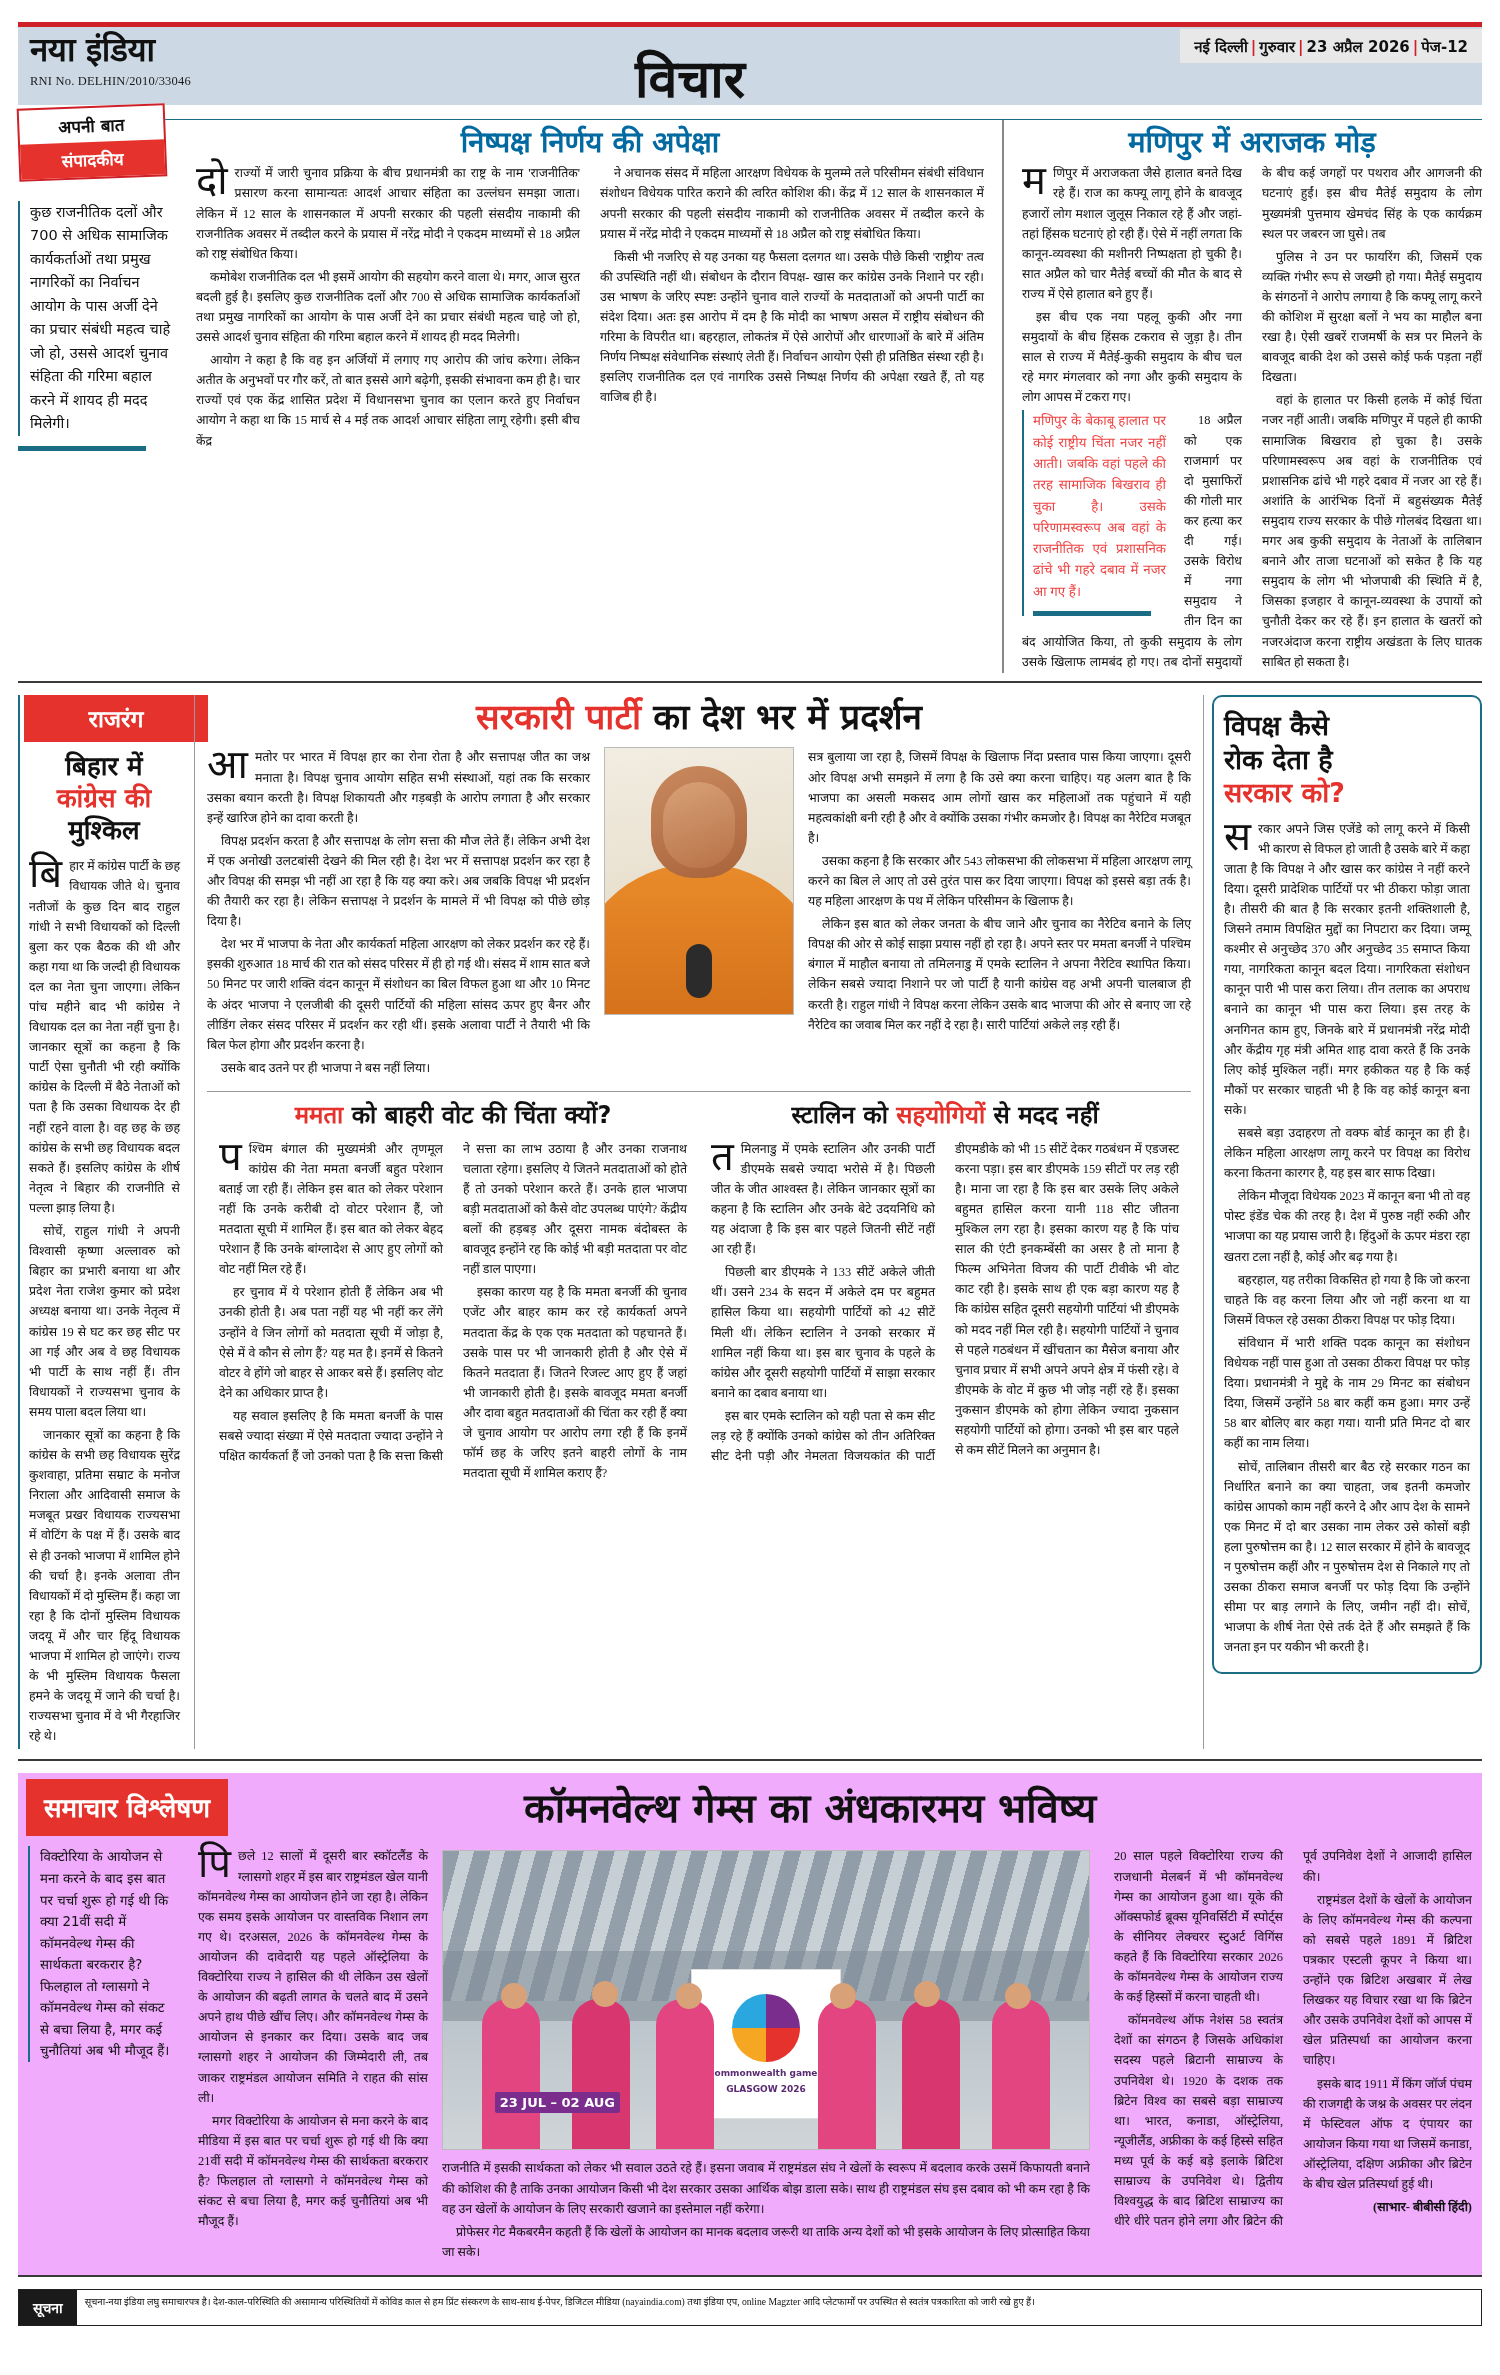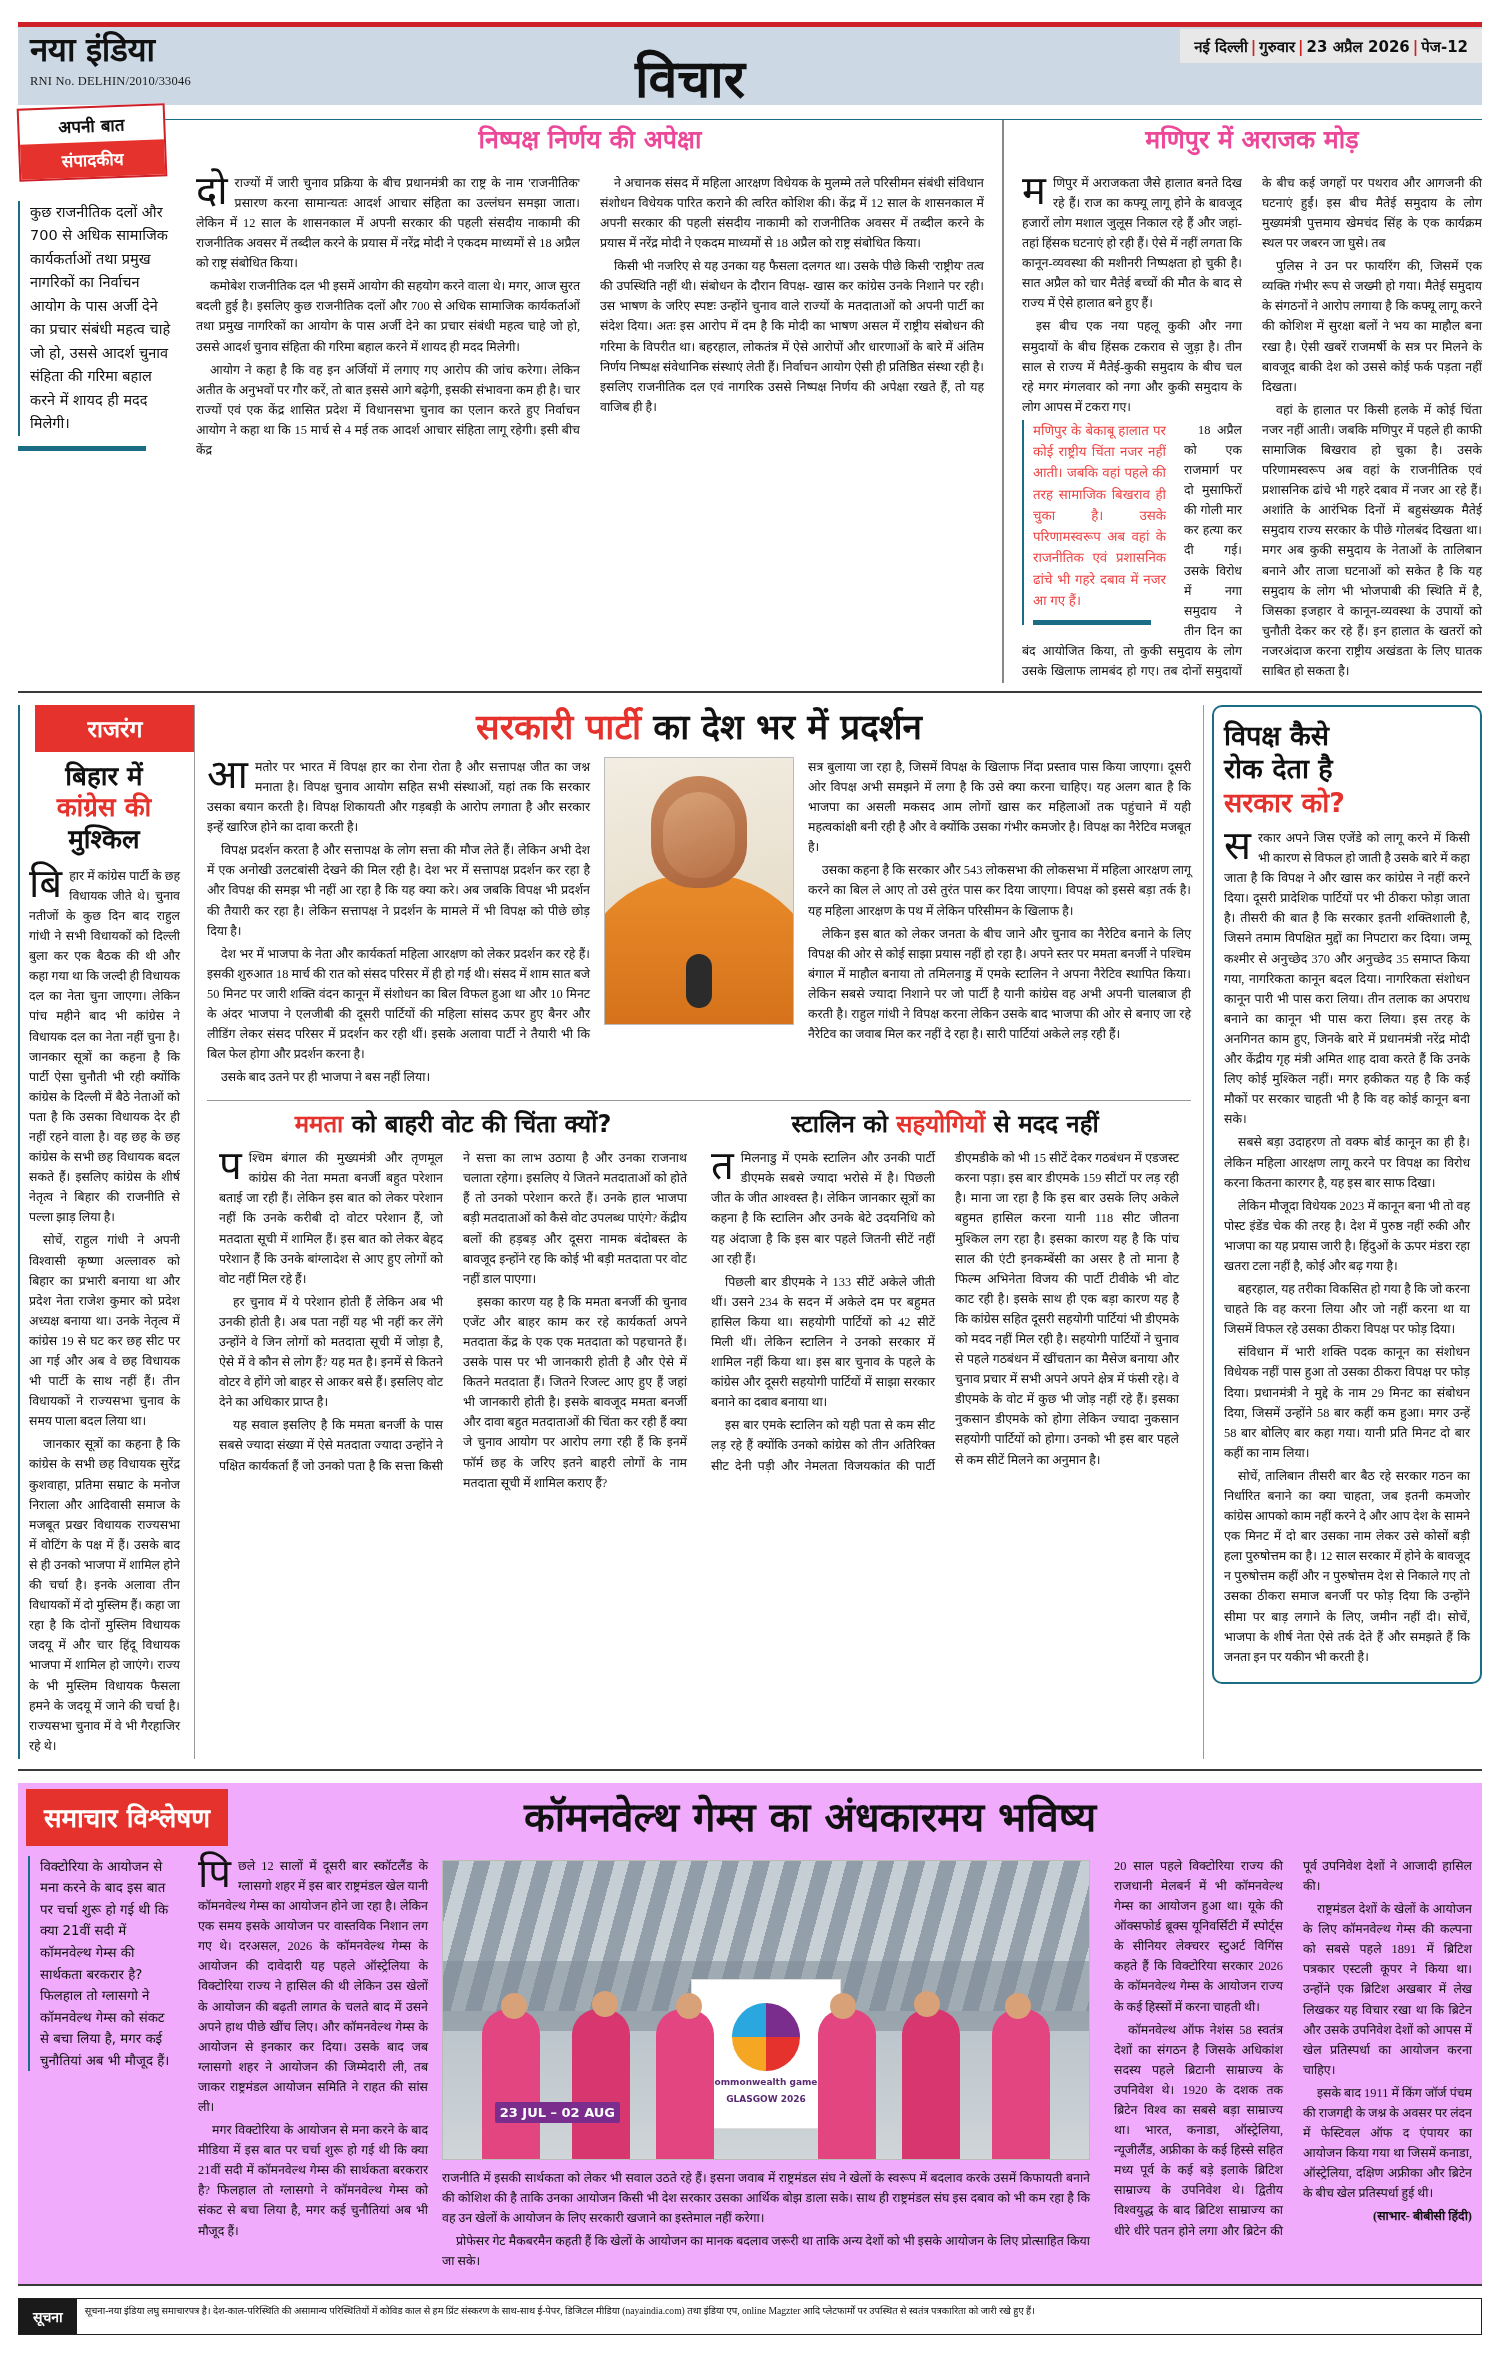--- a/index.html
+++ b/index.html
@@ -83,21 +83,21 @@
   .ab-quote {
     margin-top: 22px; border-left: 2.5px solid #1b6d85; padding-left: 10px;
     font-family: "DejaVu Sans", sans-serif; font-size: 14.5px; line-height: 1.62;
     color: #111;
   }
   .ab-rule { height: 5px; background: #1b6d85; width: 128px; margin-top: 10px; }
 
   .edit-main { flex: 1; padding: 0 10px; }
   .edit-head {
     font-family: "DejaVu Sans", sans-serif; font-weight: bold;
-    font-size: 25px; text-align: center; color: #ec4899; margin: 6px 0 18px 0; line-height: 1.15;
+    font-size: 29px; text-align: center; color: #0369a1; margin: 6px 0 4px 0; line-height: 1.15;
   }
   .cols2 { column-count: 2; column-gap: 20px; column-rule: none; }
 
   .edit-divider { width: 2px; background: #888; margin: 0 8px; }
 
   .edit-right { width: 470px; flex: 0 0 470px; padding-left: 10px; }
   .pull-box {
     width: 152px; float: left; margin: 0 10px 6px 0;
     border-left: 2.5px solid #1b6d85; border-right: 0;
     padding: 0 8px 0 9px;
@@ -105,21 +105,21 @@
   }
   .pull-box .pb-rule { height: 5px; background: #1b6d85; width: 118px; margin-top: 9px; }
 
   
   .rajrang-block { margin-top: 12px; display: flex; border-bottom: 2.5px solid #3a3a3a; padding-bottom: 10px; }
 
   .rr-left { width: 168px; flex: 0 0 168px; border-left: 2.5px solid #1b6d85; padding-left: 0; }
   .rr-badge {
     background: #e5322c; color: #fff; font-family: "DejaVu Sans", sans-serif;
     font-weight: bold; font-size: 23px; text-align: center; padding: 7px 0 8px 0;
-    margin-left: 15px; width: 160px;
+    margin-left: 4px; width: 184px;
   }
   .rr-head {
     font-family: "DejaVu Sans", sans-serif; font-weight: bold;
     font-size: 26px; text-align: center; line-height: 1.22; margin: 9px 4px 10px 6px; color: #111;
   }
   .rr-head .red { color: #e5322c; }
   .rr-body { padding: 0 6px 0 9px; }
 
   .rr-mid { flex: 1; padding: 0 12px; border-left: 1.5px solid #999; border-right: 1.5px solid #999; margin: 0 8px; }
   .rr-banner {

